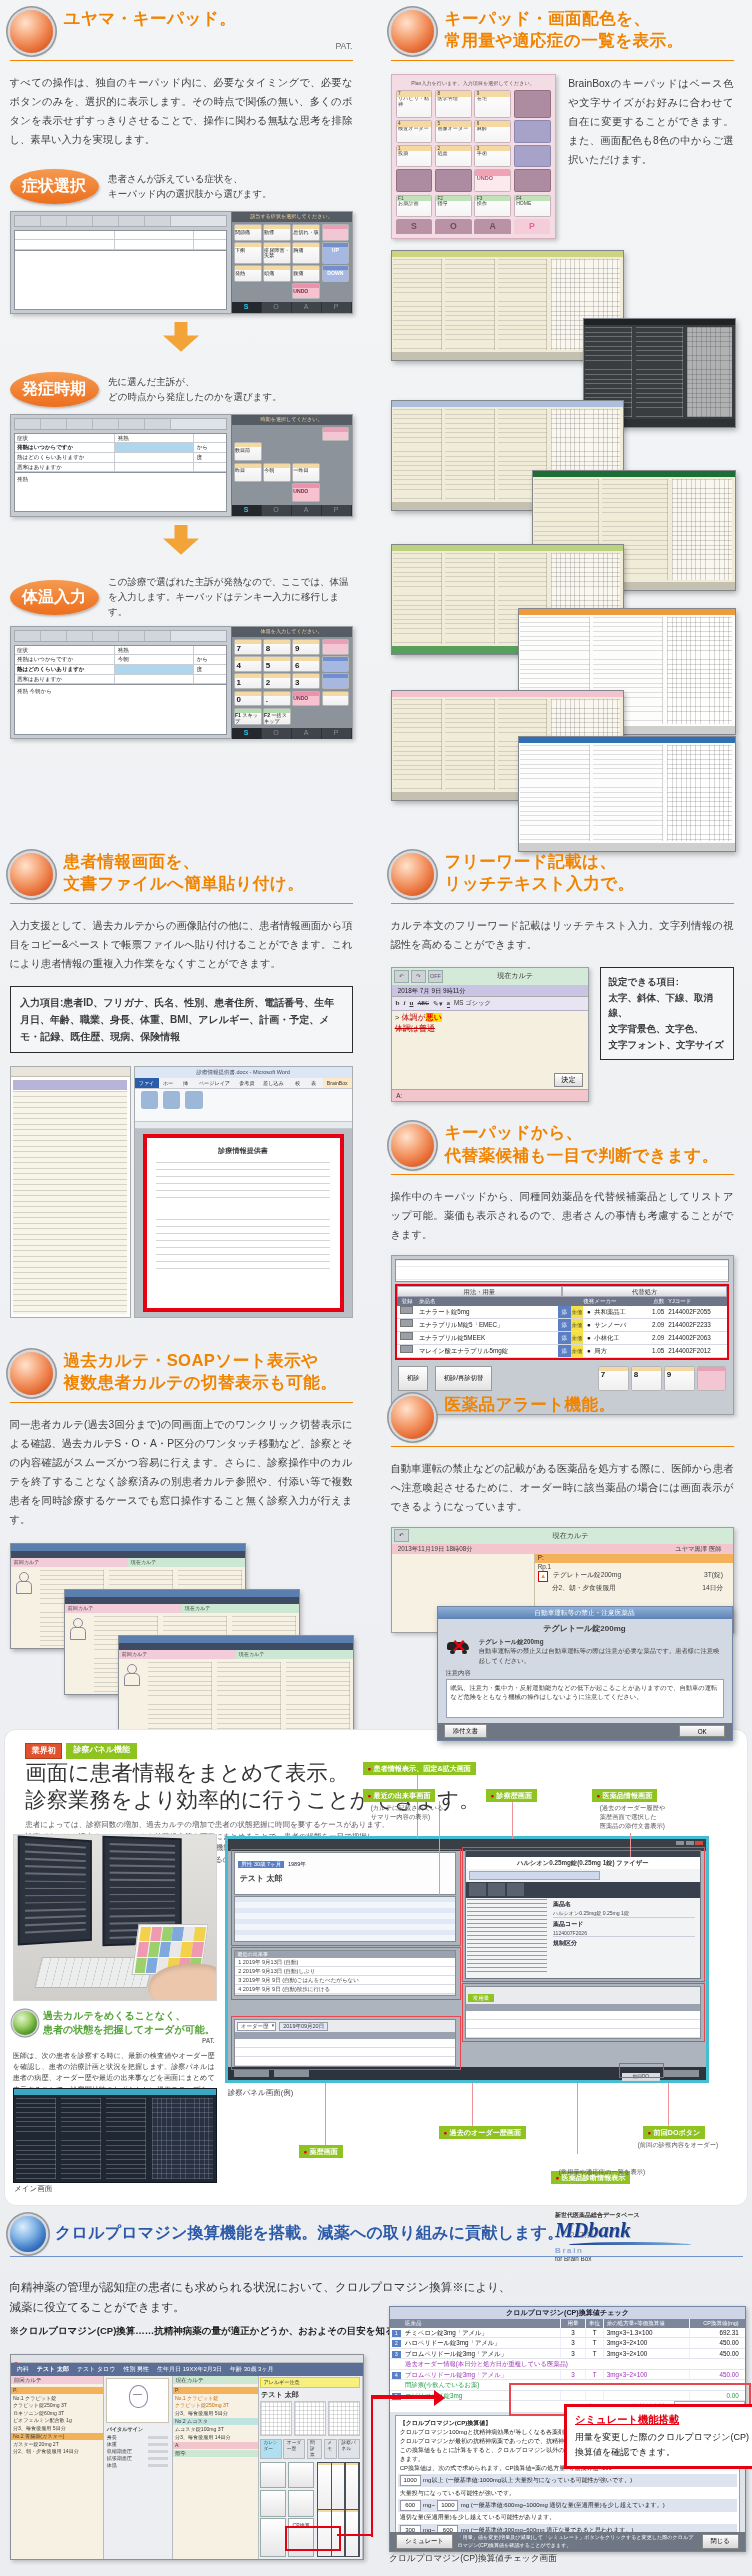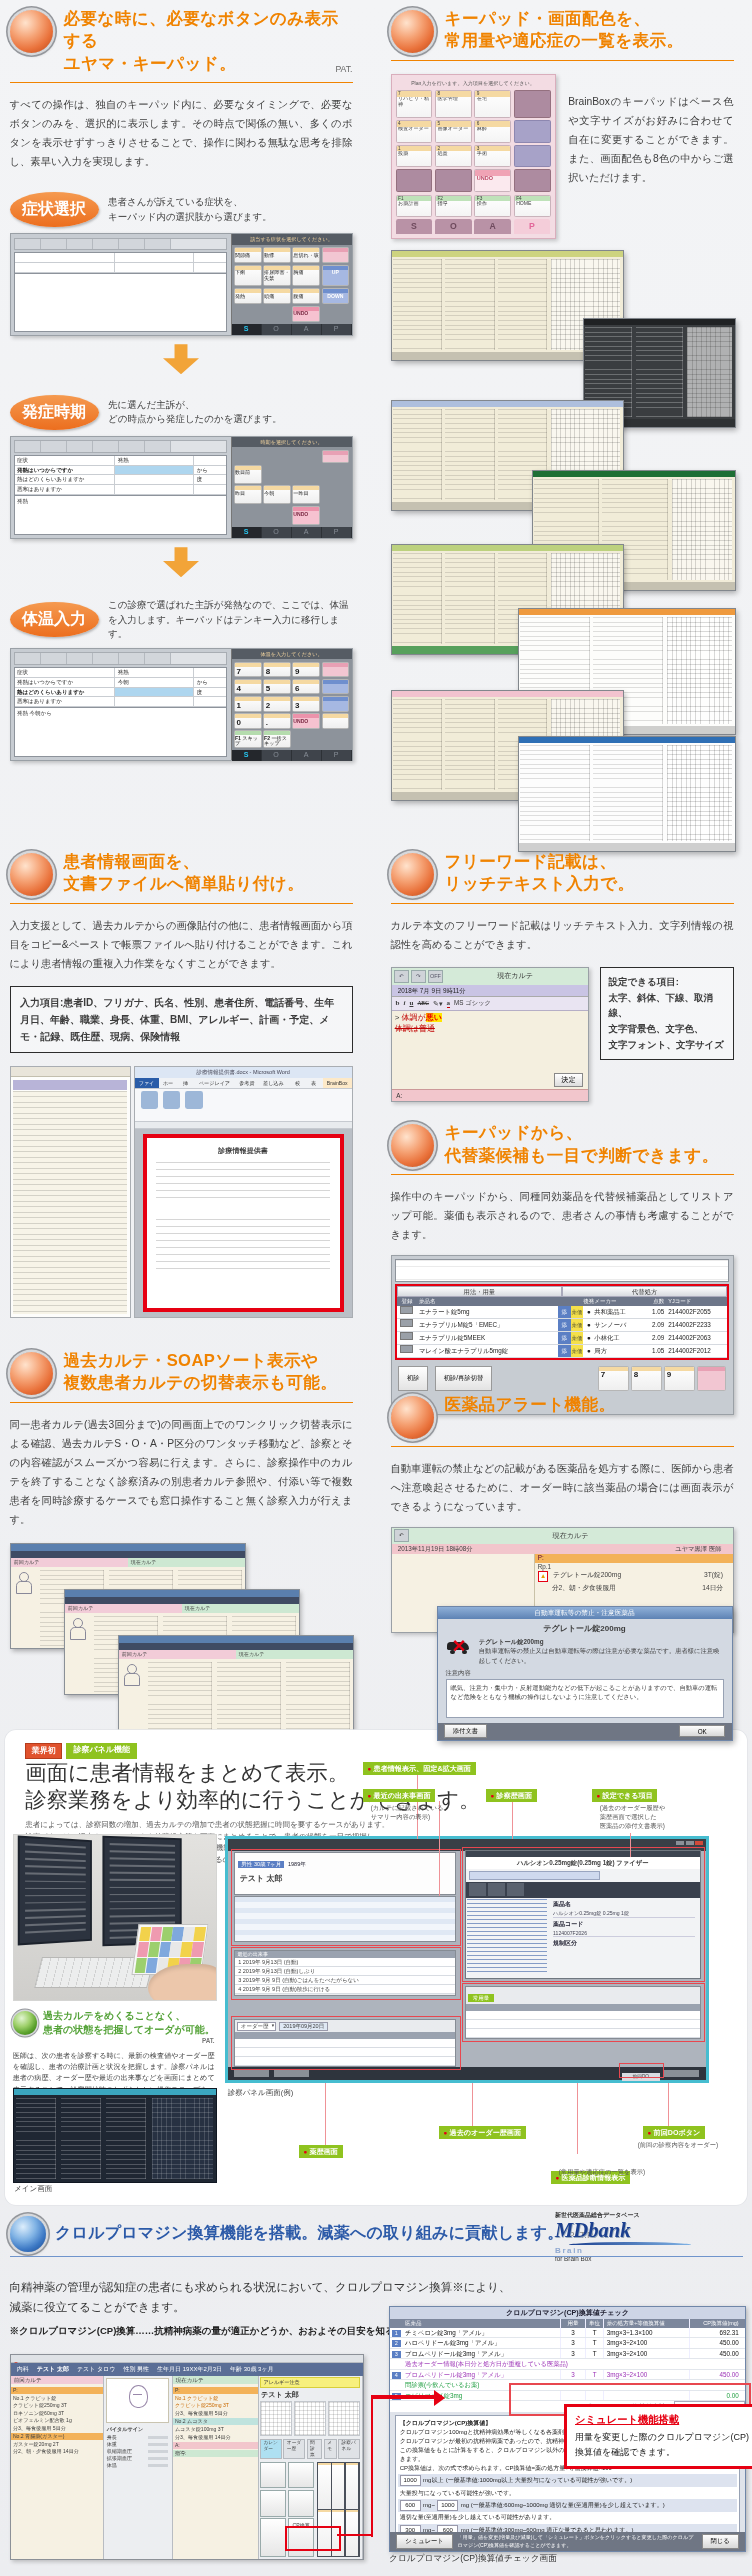--- a/index.html
+++ b/index.html
@@ -362,21 +362,20 @@
 </head>
 <body>
 
 <div class="page">
 
   <div class="band b1">
     <div class="col">
       <div class="fhead">
         <div class="sphere"></div>
         <div class="ftitle">
-          <div>必要な時に、必要なボタンのみ表示する</div>
           <div>ユヤマ・キーパッド。</div>
         </div>
         <span class="pat">PAT.</span>
       </div>
       <hr class="ohr">
       <p class="bodytxt">すべての操作は、独自のキーパッド内に、必要なタイミングで、必要なボタンのみを、選択的に表示します。その時点で関係の無い、多くのボタンを表示せずすっきりさせることで、操作に関わる無駄な思考を排除し、素早い入力を実現します。</p>
 
       <div class="steprow">
         <div class="ebadge">症状選択</div>
         <div class="sdesc">患者さんが訴えている症状を、
@@ -613,21 +612,21 @@
             <div class="pkey fk" data-k="F3">操作</div>
             <div class="pkey fk" data-k="F4">HOME</div>
           </div>
           <div class="ptabs">
             <span>S</span>
             <span>O</span>
             <span>A</span>
             <span class="pon">P</span>
           </div>
         </div>
-        <p class="bodytxt" style="margin-top:18px">BrainBoxのキーパッドはベース色や文字サイズがお好みに合わせて自在に変更することができます。また、画面配色も8色の中からご選択いただけます。</p>
+        <p class="bodytxt" style="margin-top:0">BrainBoxのキーパッドはベース色や文字サイズがお好みに合わせて自在に変更することができます。また、画面配色も8色の中からご選択いただけます。</p>
       </div>
 
       <div class="collage">
         <div class="cwin cw1">
             <div class="tb"></div>
             <div class="bod">
               <i></i>
               <i></i>
               <i></i>
               <div class="cal"></div>
@@ -1053,21 +1052,21 @@
           <div class="calw"></div>
         </div>
     </div>
     <div class="mcap">メイン画面</div>
 
     <span class="gco" style="left:358px;top:32px">患者情報表示、固定&amp;拡大画面</span>
     <span class="gco" style="left:358px;top:59px">最近の出来事画面</span>
     <span class="gsub" style="left:366px;top:73px">(カルテに記載されている
 サマリー内容の表示)</span>
     <span class="gco" style="left:481px;top:59px">診察歴画面</span>
-    <span class="gco" style="left:587px;top:59px">設定できる項目</span>
+    <span class="gco" style="left:587px;top:59px">医薬品情報画面</span>
     <span class="gsub" style="left:595px;top:73px">(過去のオーダー履歴や
 薬歴画面で選択した
 医薬品の添付文書表示)</span>
     <div class="rline" style="left:412px;top:41px;width:1.6px;height:68px"></div>
     <div class="rline" style="left:434px;top:71px;width:1.6px;height:95px"></div>
     <div class="rline" style="left:507px;top:71px;width:1.6px;height:38px"></div>
     <div class="rline" style="left:625px;top:103px;width:1.6px;height:24px"></div>
 
     <div class="pshot">
       <div class="wtb">

